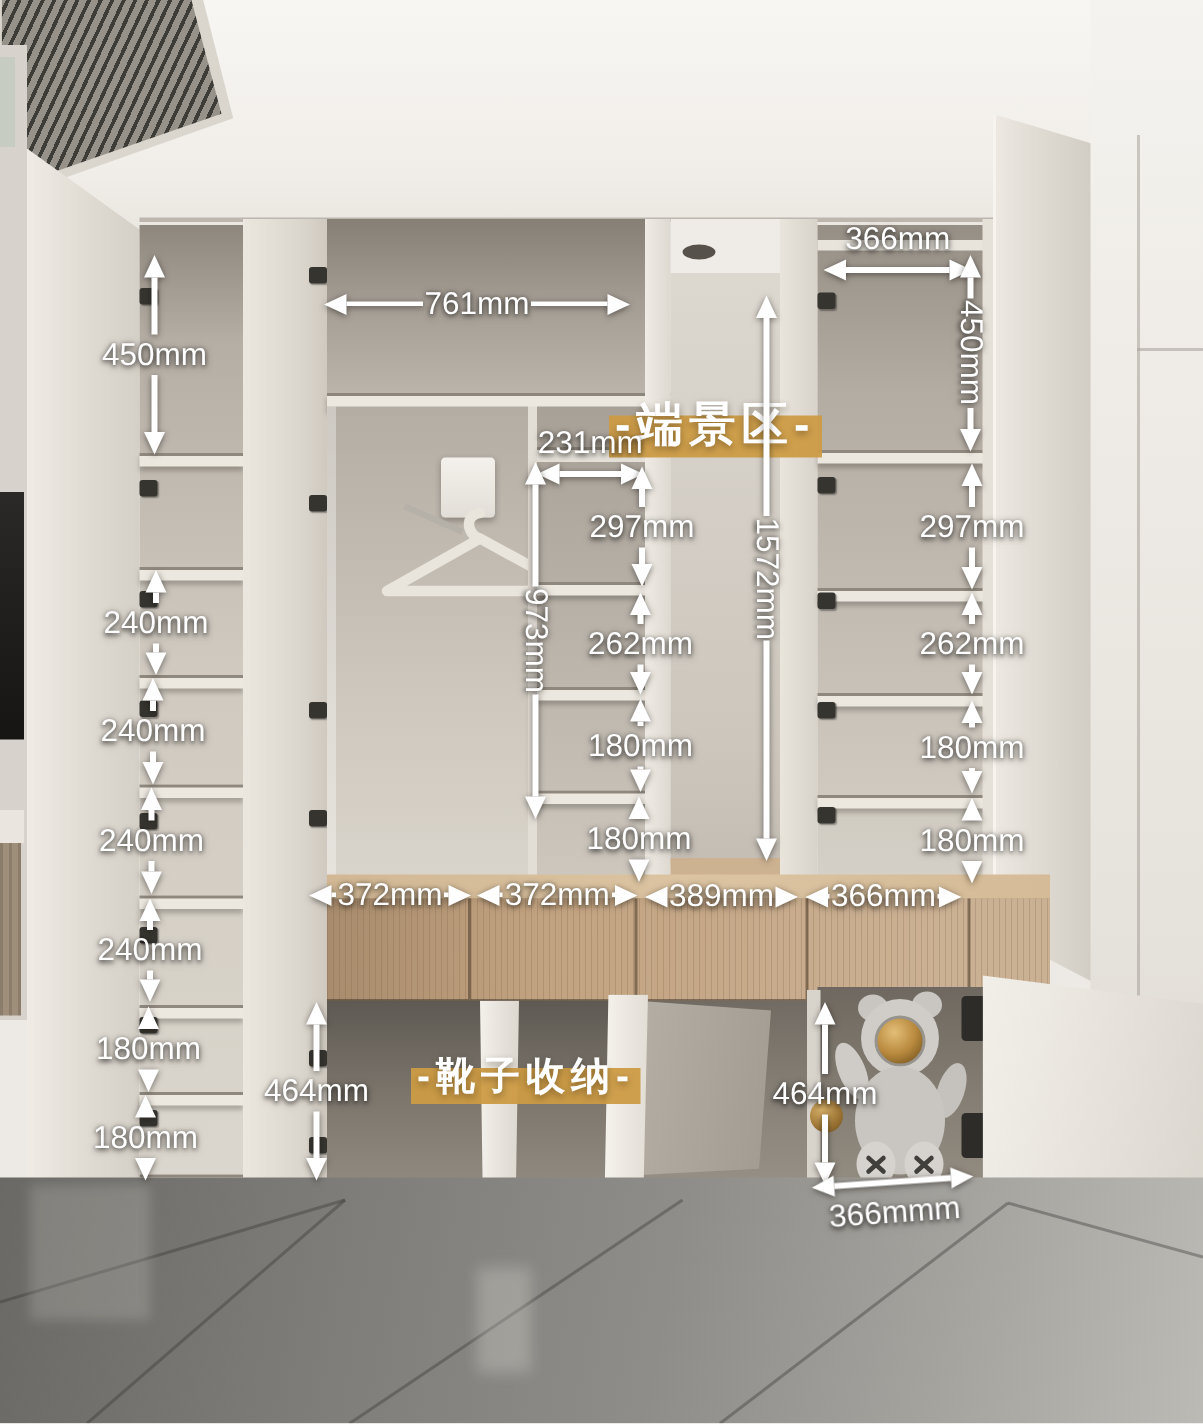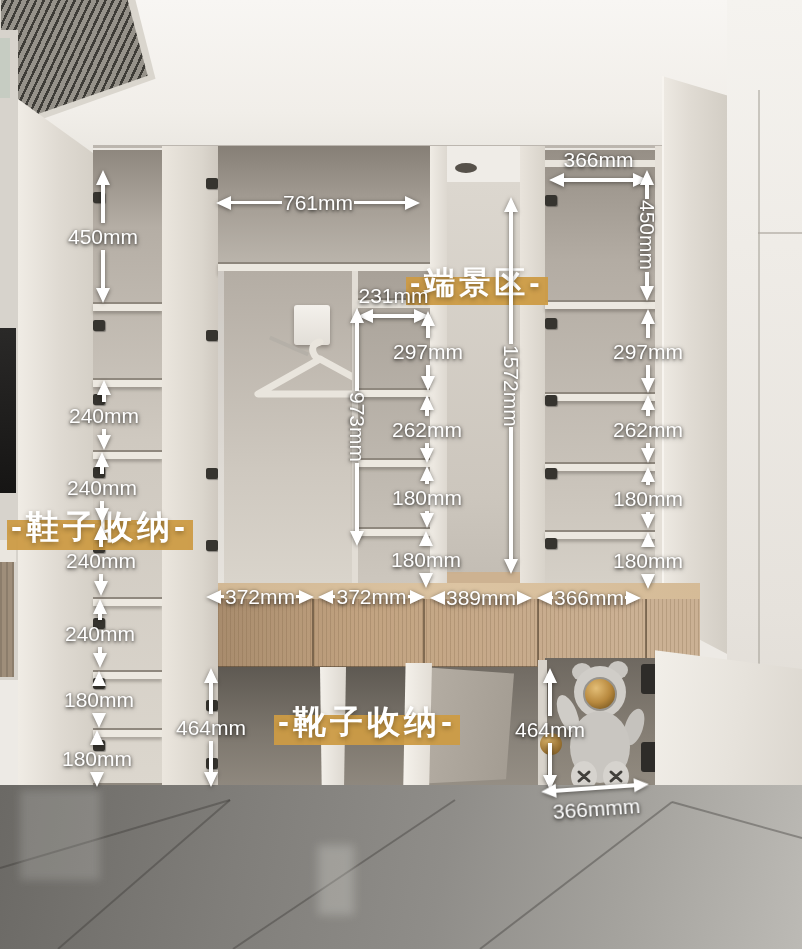--- a/index.html
+++ b/index.html
@@ -186,23 +186,22 @@
       <line x1="672" y1="17" x2="480" y2="164"></line>
       <line x1="672" y1="17" x2="802" y2="53"></line>
       <line x1="0" y1="83" x2="230" y2="15"></line>
     </g>
   </svg>
   <div class="abs" style="left:20px;top:790px;width:80px;height:90px;background:rgba(235,232,226,.18);filter:blur(4px);"></div>
   <div class="abs" style="left:318px;top:845px;width:36px;height:70px;background:rgba(240,238,232,.25);filter:blur(5px);"></div>
 
   <div id="annotations">
       <div class="zone" style="left: 410px; top: 264px; font-size: 31px; letter-spacing: 4px;"><span class="hl" style="background: rgb(204, 155, 69);"></span><span class="zt">-端景区-</span></div>
-      <div class="zone" style="left: 11px; top: 506px; font-size: 33px; letter-spacing: 4px;"><span class="hl" style="background: rgb(204, 155, 69);"></span><span class="zt">-鞋子收纳-</span></div>
       <div class="zone" style="left: 489px; top: 448px; font-size: 33px; letter-spacing: 4px;"><span class="hl" style="background: rgb(204, 155, 69);"></span></div>
-      <div class="zone" style="left: 278px; top: 701px; font-size: 33px; letter-spacing: 4px;"><span class="hl" style="background: rgb(204, 155, 69);"></span><span class="zt">-靴子收纳-</span></div>
+      <div class="zone" style="left: 278px; top: 701px; font-size: 26px; letter-spacing: 4px;"><span class="hl" style="background: rgb(204, 155, 69);"></span><span class="zt">-靴子收纳-</span></div>
       <div class="zone" style="left: 189px; top: 803px; font-size: 35px; letter-spacing: 3px;"><span class="hl" style="background: rgb(204, 155, 69);"></span></div>
       <div class="dim v" style="left: 58px; top: 170px; width: 90px; height: 133px;">
         <span class="ah up"></span>
         <span class="bar"></span>
         <span class="lbl">450mm</span>
         <span class="bar"></span>
         <span class="ah down"></span>
       </div>
       <div class="dim v" style="left: 59px; top: 380px; width: 90px; height: 70px;">
         <span class="ah up"></span>

